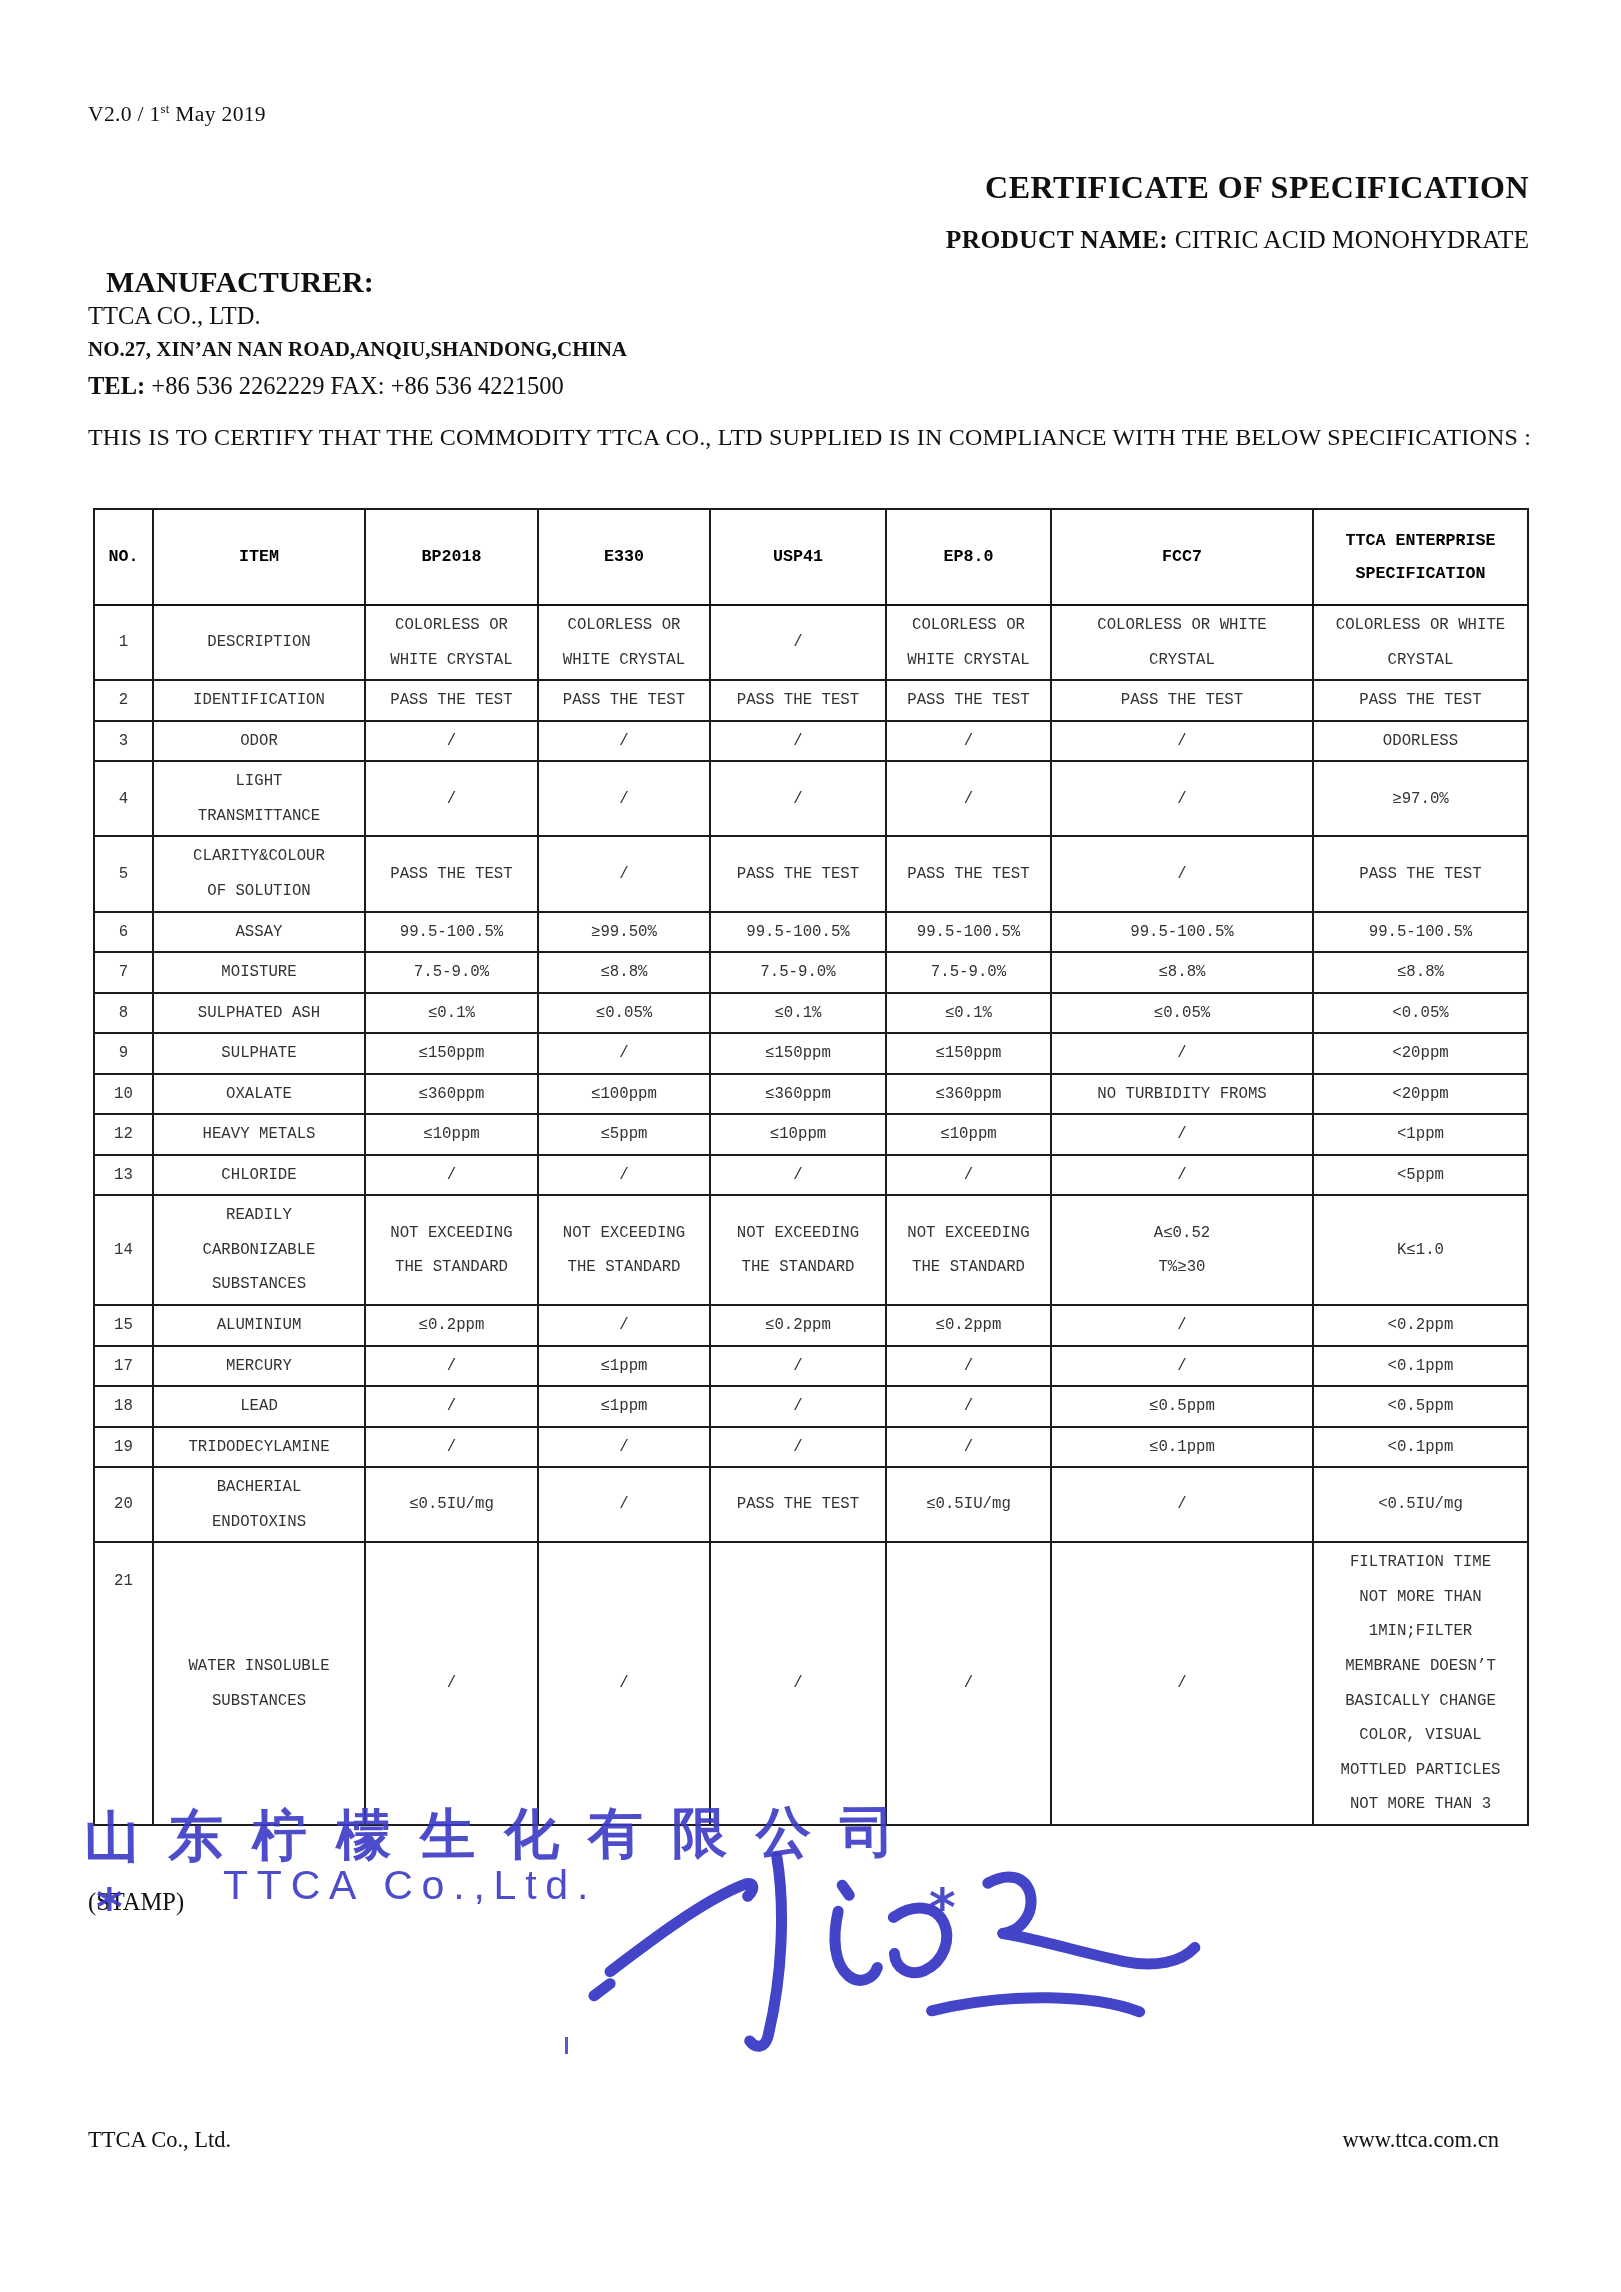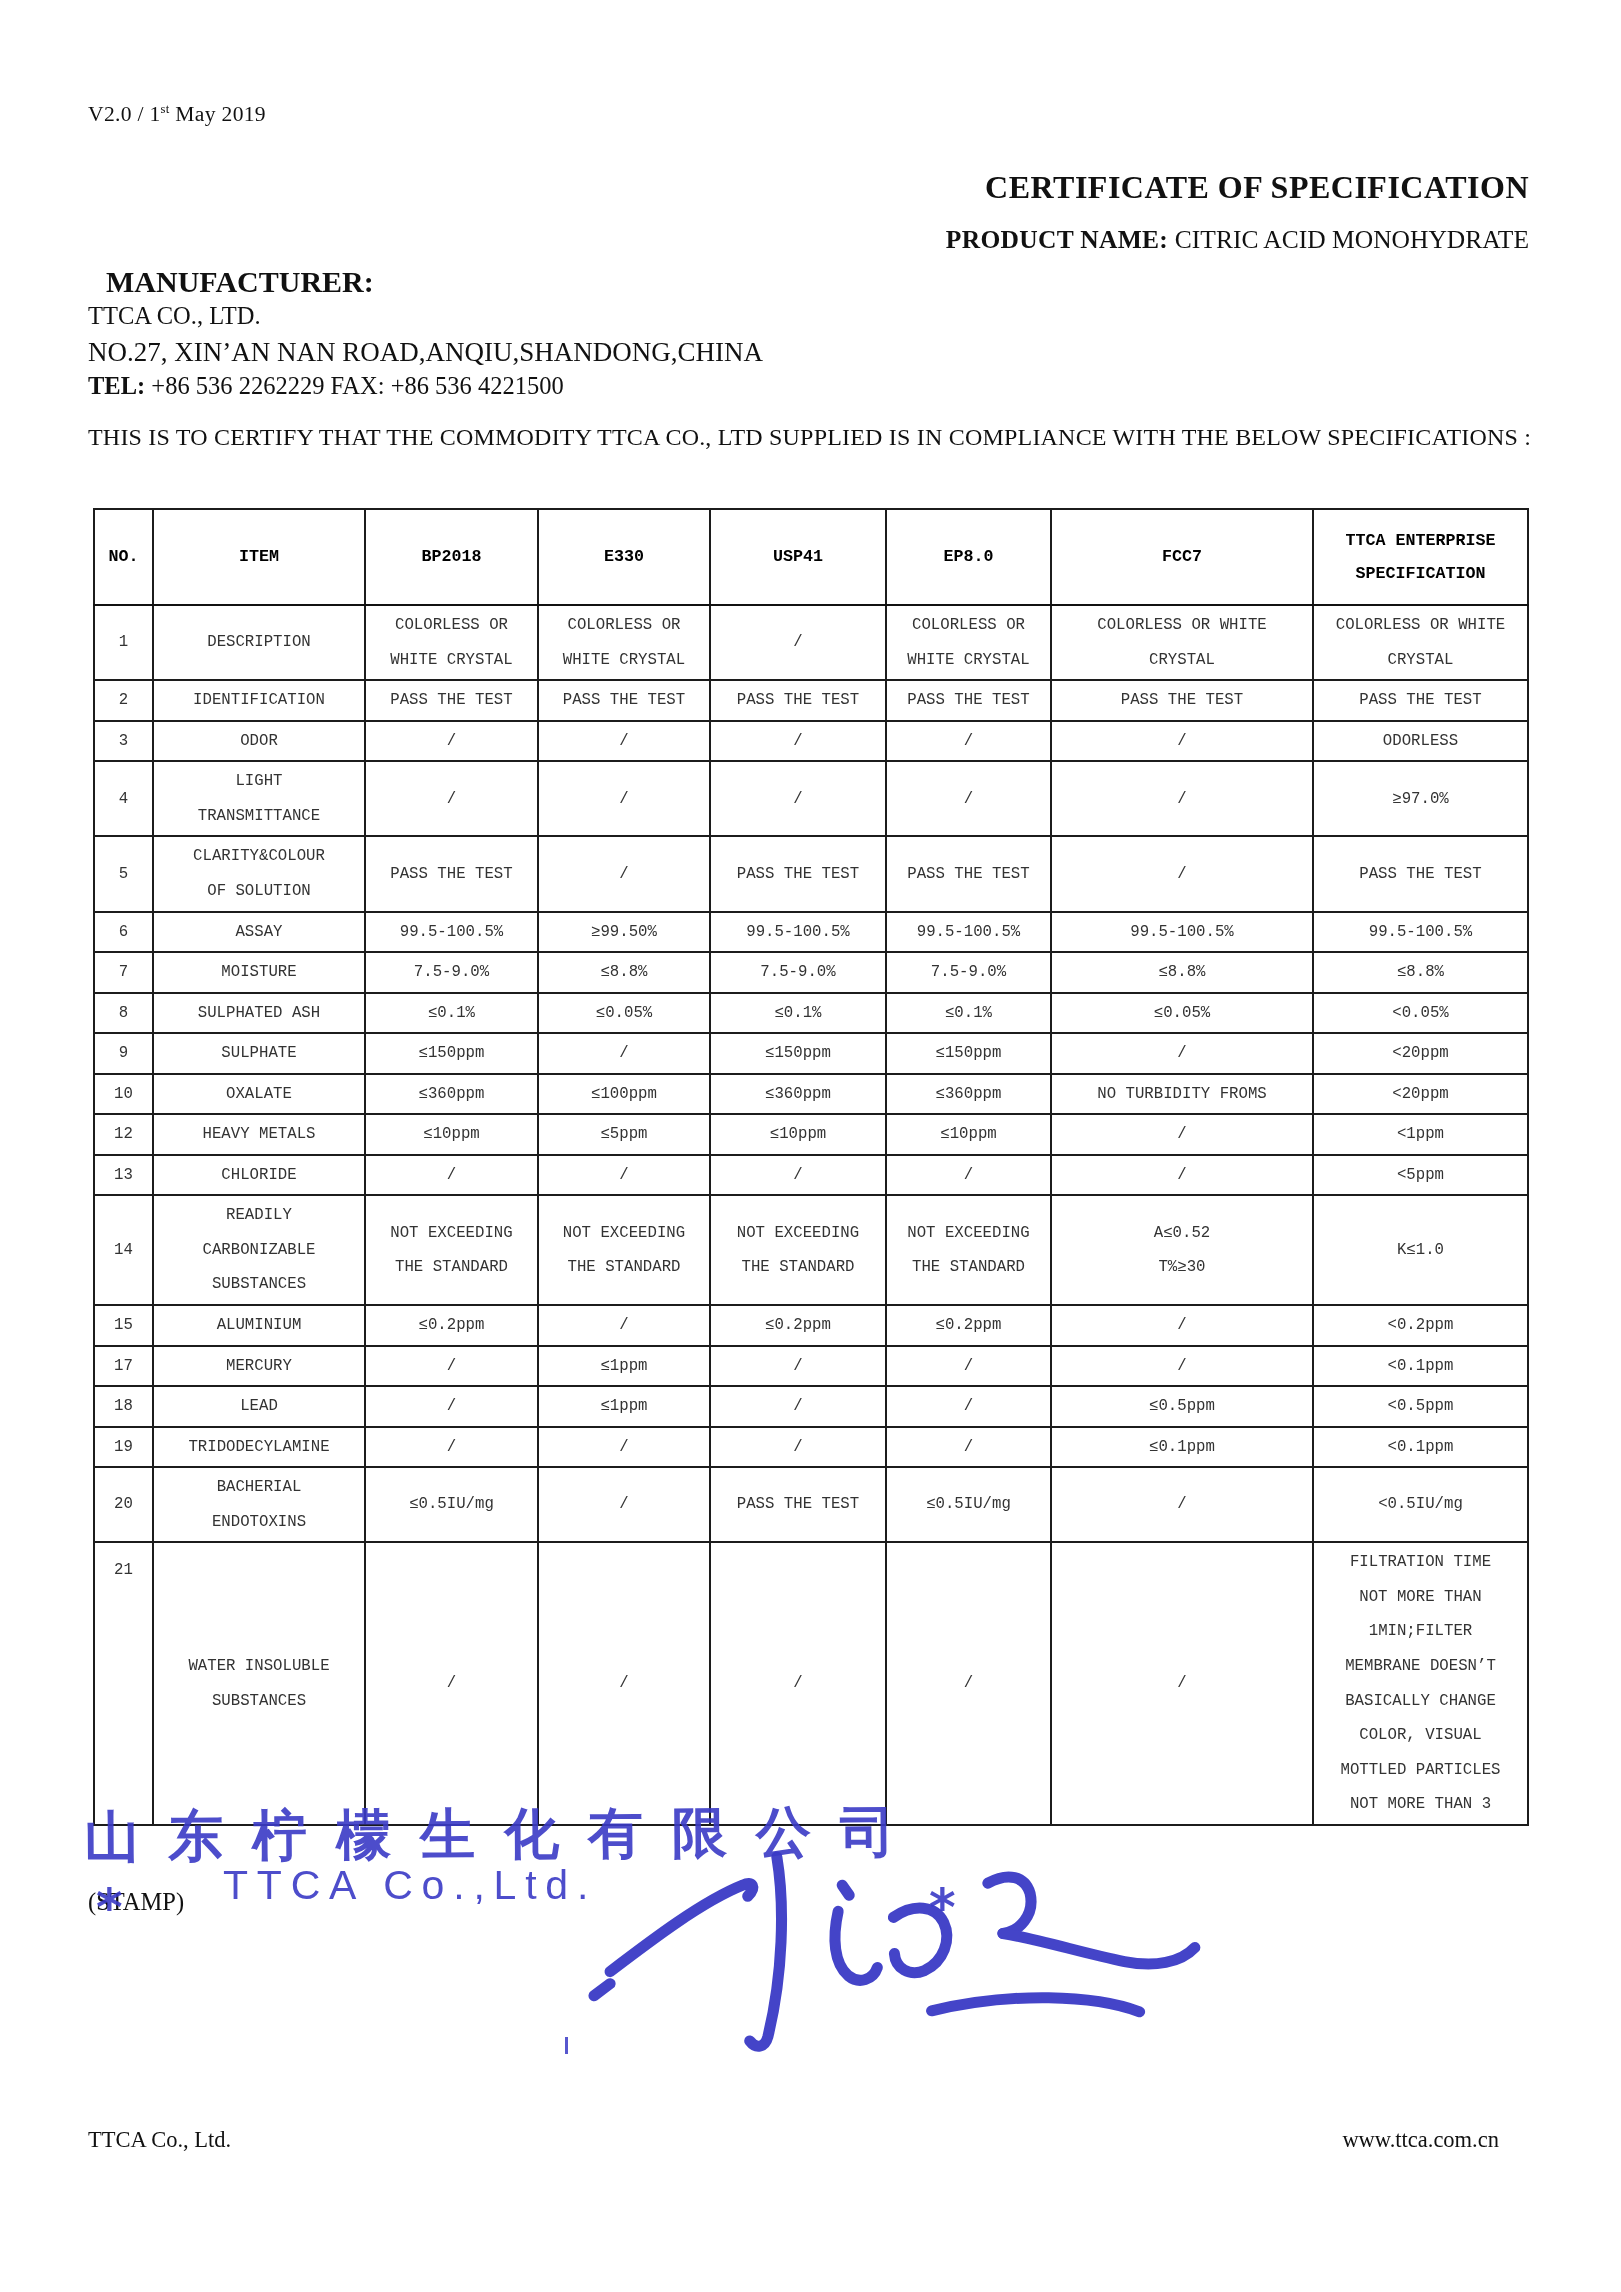--- a/index.html
+++ b/index.html
@@ -11,38 +11,38 @@
   .b{font-weight:bold;}
 
   
   .version{left:88px;top:102px;font-size:21.6px;letter-spacing:0.3px;}
   .version sup{font-size:12.7px;}
   .doc-title{right:92px;top:169px;font-size:32px;font-weight:bold;letter-spacing:0.5px;white-space:nowrap;}
   .product-line{right:92px;top:225px;font-size:25.5px;white-space:nowrap;}
   .product-line .b{letter-spacing:0.3px;}
   .manu-label{left:88px;top:265px;font-size:30px;margin-left:18px;}
   .manu-name{left:88px;top:302px;font-size:24.5px;}
-  .manu-addr{left:88px;top:337px;font-size:27px;}
+  .manu-addr{left:88px;top:337px;font-size:21px;font-weight:bold;}
   .manu-tel{left:88px;top:372px;font-size:24.5px;}
   .certify{left:88px;top:424px;font-size:24px;white-space:nowrap;letter-spacing:0.2px;}
 
   
   .spec-table-wrap{left:93px;top:508px;}
   table{
     border-collapse:collapse;table-layout:fixed;width:1433px;
     font-family:"Liberation Mono","DejaVu Sans Mono",monospace;
   }
   th,td{
     border:2px solid #1c1c1c;text-align:center;vertical-align:middle;
     padding:2px 2.9px;white-space:pre-line;word-wrap:break-word;
   }
   th{font-size:16.7px;font-weight:bold;color:#000;padding:13.7px 2.9px;line-height:2.0;}
   thead th{border-bottom:2.9px solid #111;}
   td{font-size:15.7px;color:#333;line-height:2.2;}
-  tbody tr:last-child td:first-child{vertical-align:top;padding-top:10px;}
+  tbody tr:last-child td:first-child{vertical-align:top;padding-top:21px;}
 
   
   .ink{color:#3a3ac6;}
   .stamp-cn{
     left:84px;top:1798px;font-size:55px;font-weight:bold;letter-spacing:29px;
     white-space:nowrap;opacity:.9;transform:rotate(-.4deg);z-index:6;
     font-family:"DejaVu Sans","Liberation Sans",sans-serif;
   }
   .stamp-latin{
     left:223px;top:1862px;font-size:41px;font-weight:normal;letter-spacing:8.8px;

